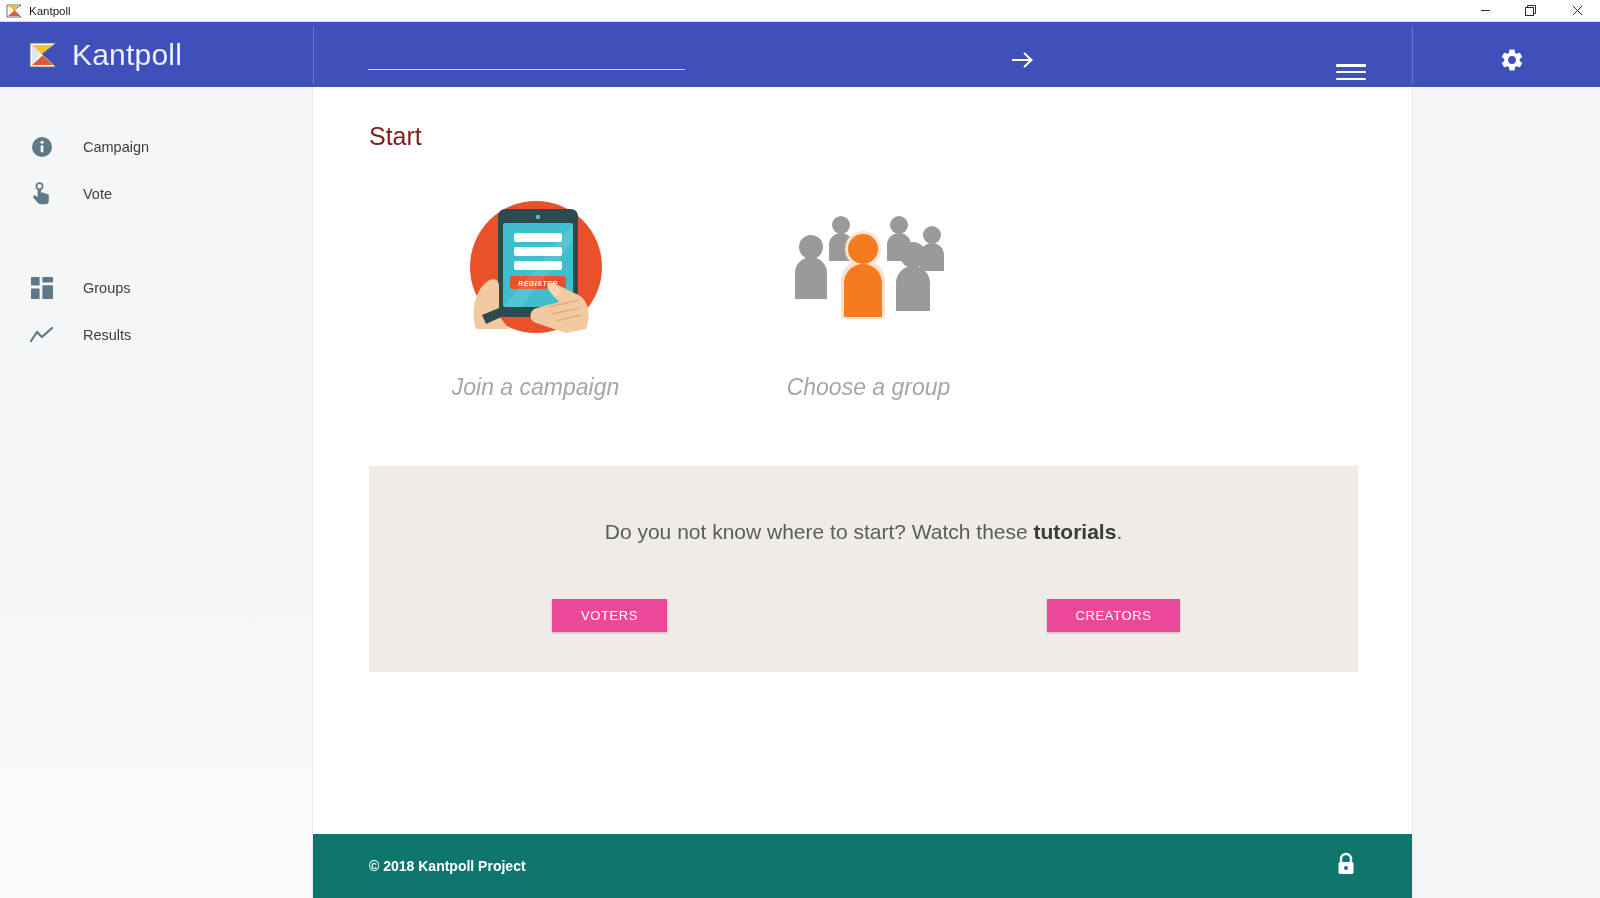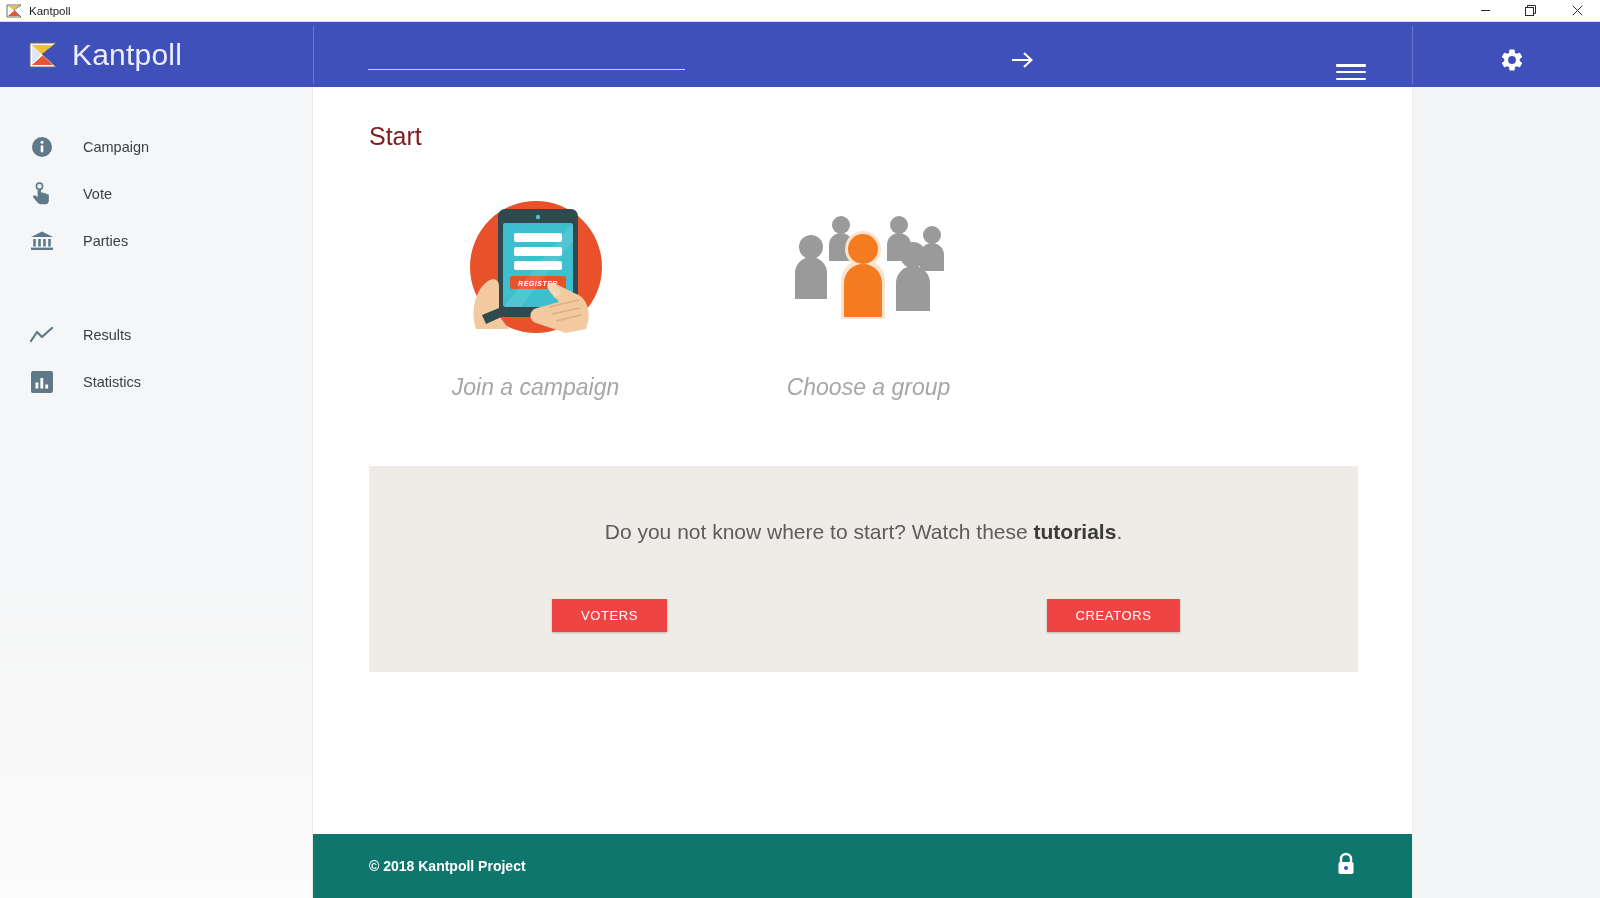--- a/index.html
+++ b/index.html
@@ -137,21 +137,21 @@
     background: #efece8;
   }
   #tutorialtext {
     position: absolute; left: 0; right: 0; top: 54px;
     text-align: center; font-size: 21px; color: #5c5c5c; font-weight: 300;
     font-family: "Liberation Sans", sans-serif;
   }
   #tutorialtext b { font-weight: 700; color: #3b3b3b; }
   .tutbtn {
     position: absolute; top: 133px; height: 33px;
-    background: #ef4444; color: #ffffff;
+    background: #ec4899; color: #ffffff;
     border: none; cursor: pointer;
     font-size: 13px; letter-spacing: 0.6px;
     font-family: "Liberation Sans", sans-serif;
     box-shadow: 0 1px 2px rgba(0,0,0,0.22);
     display: flex; align-items: center; justify-content: center;
   }
   #btn-voters { left: 183px; width: 115px; }
   #btn-creators { left: 678px; width: 133px; }
 
   
@@ -263,55 +263,42 @@
   <div class="navitem" style="top:87px">
     <span class="navicon">
       <svg width="22" height="24" viewBox="0 0 22 24">
         <circle cx="8.5" cy="4.2" r="3.1" fill="none" stroke="#5f7988" stroke-width="1.6"></circle>
         <path d="M6.6 8.2 v7.1 l-2.1-1.7 a1.5 1.5 0 0 0-2.1 2.1 l4.3 5.1 a4 4 0 0 0 3.1 1.4 h4.4 a3.6 3.6 0 0 0 3.6-3.6 v-5.2 a1.3 1.3 0 0 0-2.6 0 v-1.1 a1.3 1.3 0 0 0-2.6 0 v-0.8 a1.3 1.3 0 0 0-2.6 0 V8.2 a1.3 1.3 0 0 0-2.6 0 z" fill="#5f7988"></path>
       </svg>
     </span>
     <span class="navlabel">Vote</span>
   </div>
 
-  <div class="navitem" style="top:134px">
+
+  <div class="navitem" style="top:181px">
     <span class="navicon">
-      <svg width="24" height="22" viewBox="0 0 24 22" fill="#5f7988">
-        <polygon points="12,1.5 23,7 1,7"></polygon>
-        <rect x="3.2" y="9" width="2.6" height="7.5"></rect>
-        <rect x="8.2" y="9" width="2.6" height="7.5"></rect>
-        <rect x="13.2" y="9" width="2.6" height="7.5"></rect>
-        <rect x="18.2" y="9" width="2.6" height="7.5"></rect>
-        <rect x="1" y="17.6" width="22" height="2.4"></rect>
-      </svg>
-    </span>
-    <span class="navlabel">Parties</span>
-  </div>
-
+      <svg width="22" height="22" viewBox="0 0 22 22" fill="#5f7988">
+        <rect x="0" y="0" width="8.6" height="8.6" rx="0.6"></rect>
+        <rect x="11.4" y="0" width="10.6" height="5.4" rx="0.6"></rect>
+        <rect x="0" y="11.4" width="8.6" height="10.6" rx="0.6"></rect>
+        <rect x="11.4" y="8.2" width="10.6" height="13.8" rx="0.6"></rect>
+      </svg>
+    </span>
+    <span class="navlabel">Groups</span>
+  </div>
 
   <div class="navitem" style="top:228px">
     <span class="navicon">
       <svg width="24" height="18" viewBox="0 0 24 18">
         <polyline points="1,15 7,6 12,11 22,2" fill="none" stroke="#5f7988" stroke-width="2.2" stroke-linejoin="round" stroke-linecap="round"></polyline>
       </svg>
     </span>
     <span class="navlabel">Results</span>
   </div>
 
-  <div class="navitem" style="top:275px">
-    <span class="navicon">
-      <svg width="22" height="22" viewBox="0 0 22 22">
-        <rect x="0" y="0" width="22" height="22" rx="2" fill="#5f7988"></rect>
-        <rect x="4.5" y="11.5" width="2.8" height="6" fill="#ffffff"></rect>
-        <rect x="9.4" y="7" width="2.8" height="10.5" fill="#ffffff"></rect>
-        <rect x="14.3" y="13.5" width="2.8" height="4" fill="#ffffff"></rect>
-      </svg>
-    </span>
-    <span class="navlabel">Statistics</span>
-  </div>
 </div>
 
 <div id="main">
 
   <div id="pagetitle">Start</div>
 
   <div id="features">
 
     <div class="feature">
       <div class="art">

